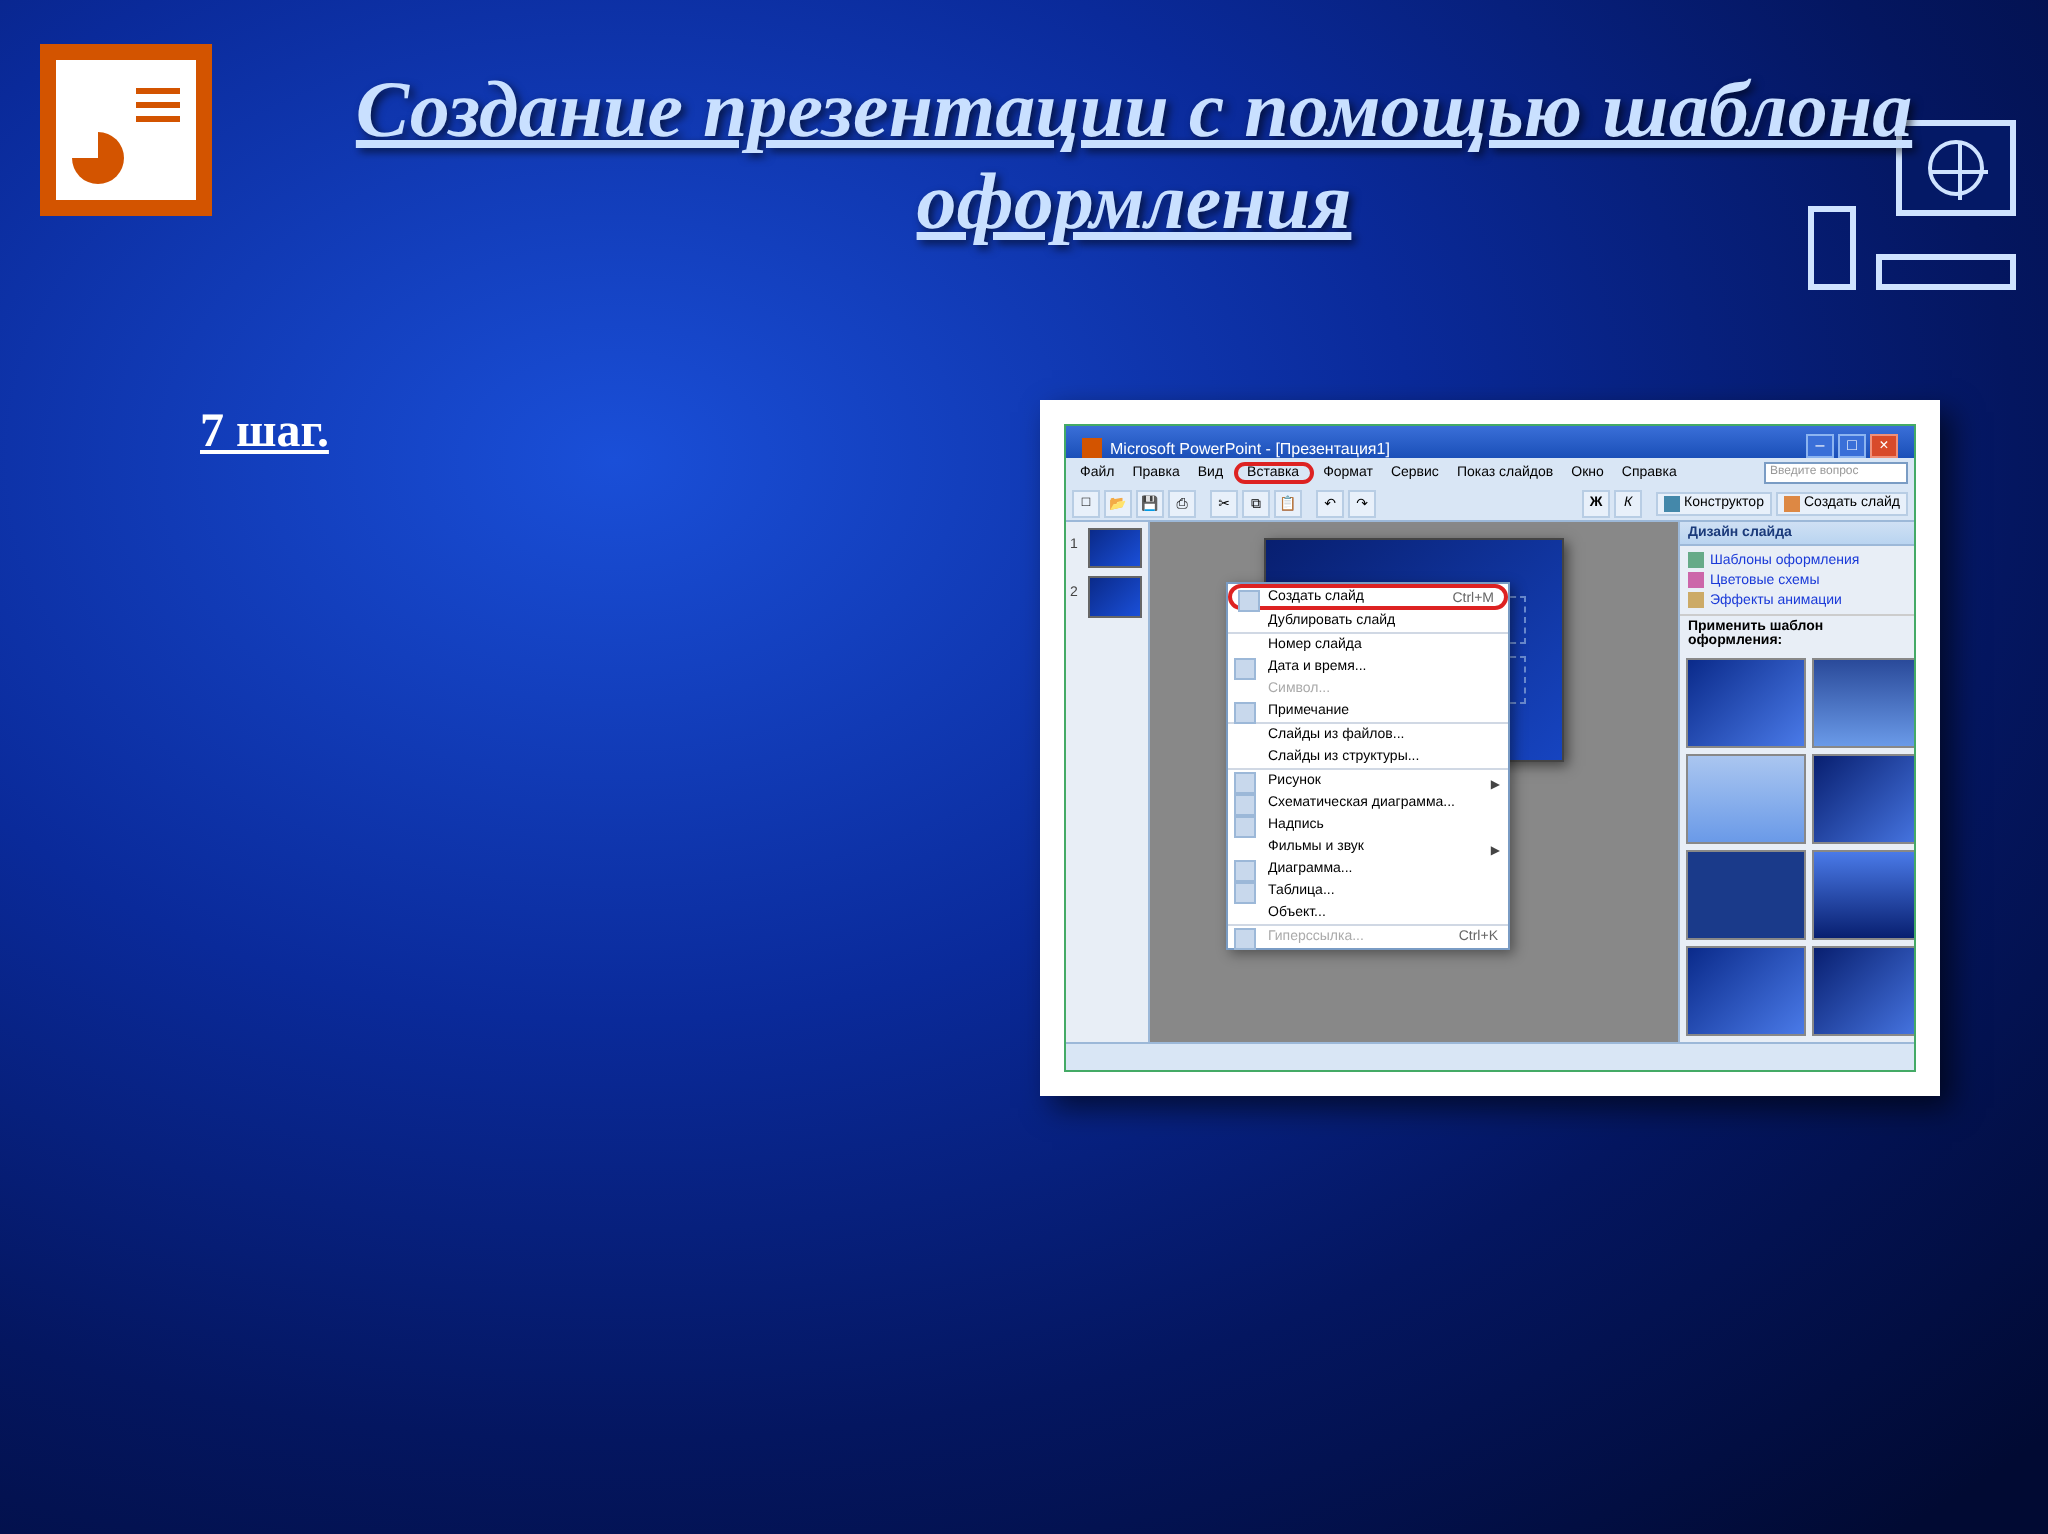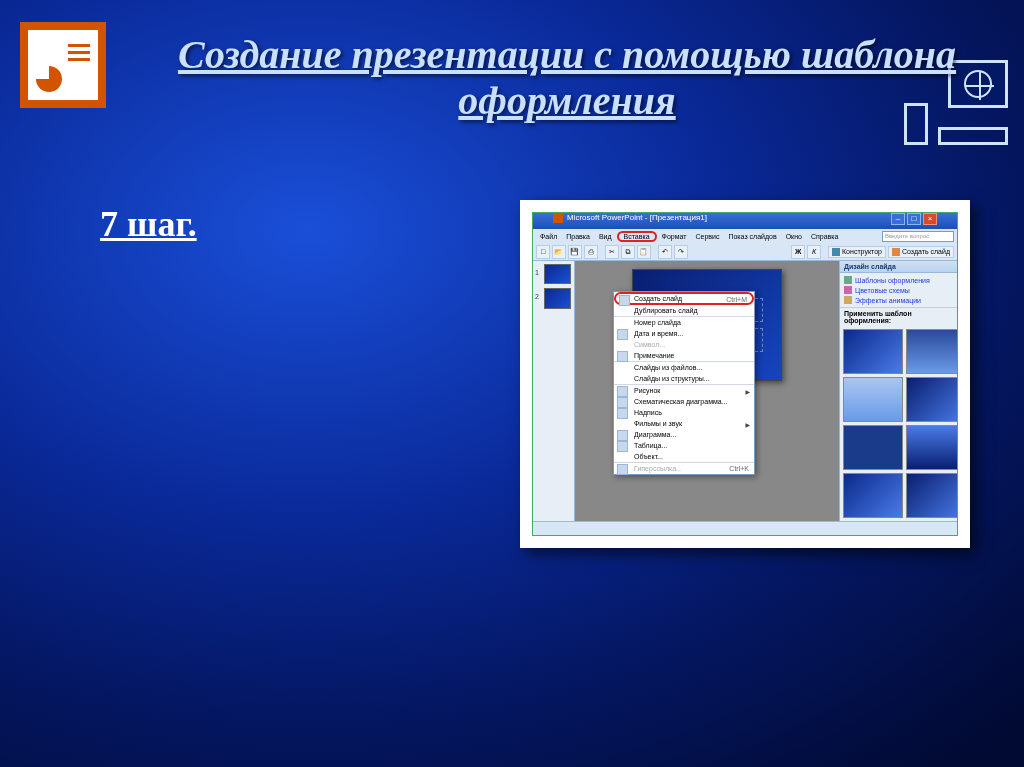--- a/index.html
+++ b/index.html
@@ -39,34 +39,34 @@
   }
   .monitor { width: 60px; height: 48px; border: 3px solid #cfe3ff; position: absolute; right: 0; top: 0; background: #041966;}
   .monitor-inner { width: 28px; height: 28px; border: 2px solid #cfe3ff; border-radius: 50%; margin: 7px auto 0; position: relative;}
   .monitor-inner::before, .monitor-inner::after { content:""; position:absolute; background:#cfe3ff;}
   .monitor-inner::before { width:2px; height:28px; left:13px; top:0;}
   .monitor-inner::after { width:28px; height:2px; top:13px; left:0;}
   .keyboard { position:absolute; bottom:0; right:0; width:70px; height:18px; border:3px solid #cfe3ff;}
   .tower { position:absolute; bottom:0; left:6px; width:24px; height:42px; border:3px solid #cfe3ff;}
   .content-left {
     position: absolute; top: 200px; left: 100px; width: 360px;
-    color: #fff; font-size: 36px; line-height: 1.35;
+    color: #fff; font-size: 24px; line-height: 1.35;
   }
   .step-heading { text-decoration: underline; font-weight: bold; margin-bottom: 14px; }
   .bullet-row { display: flex; gap: 14px; }
   .bullet-dot { width: 12px; height: 12px; border-radius: 50%; background: #d6b94a; margin-top: 12px; flex-shrink: 0; box-shadow: 0 0 4px rgba(0,0,0,.5);}
   .emph { color: #d6b94a; text-decoration: underline; font-weight: bold; }
   
   .shot-frame {
     position: absolute; top: 200px; left: 520px;
     width: 450px; height: 348px; background: #fff; padding: 12px;
     box-shadow: 6px 6px 14px rgba(0,0,0,.6);
   }
   .pp-window { width: 100%; height: 100%; background: #b9d4f0; border: 1px solid #4a6; font-family: Tahoma, sans-serif; font-size: 8px; color: #000; display: flex; flex-direction: column;}
-  .pp-titlebar { background: linear-gradient(#3a6fd8,#1a4fb8); color: #fff; height: 16px; display: flex; align-items: flex-start; padding: 0 20px; font-size: 8px;}
+  .pp-titlebar { background: linear-gradient(#3a6fd8,#1a4fb8); color: #fff; height: 16px; display: flex; align-items: flex-end; padding: 0 8px; font-size: 8px;}
   .pp-titlebar .pp-icon { width: 10px; height: 10px; background: #d35400; margin-right: 4px; }
   .pp-titlebar .win-btns { margin-left: auto; display: flex; gap: 2px;}
   .pp-titlebar .win-btns span { width: 14px; height: 12px; background: #3a6fd8; border: 1px solid #8cb4f0; display:flex; align-items:center; justify-content:center; color:#fff; font-size:8px; line-height:1;}
   .pp-titlebar .win-btns .close-b { background:#d84a2a; border-color:#f09078;}
   .pp-menubar { background: #d9e6f5; height: 14px; display: flex; align-items: center; padding: 0 3px; gap: 1px; font-size: 7px; position: relative;}
   .pp-menubar span { padding: 1px 4px; cursor: default;}
   .menu-hl { border: 2px solid #d22; border-radius: 9px; padding: 0 5px !important; background:#d9e6f5;}
   .ask-box { margin-left: auto; background:#fff; border:1px solid #7a9cc4; width:72px; height:11px; font-size:6px; color:#999; padding:0 2px; display:flex; align-items:center;}
   .pp-toolbar { background: #d9e6f5; height: 18px; display: flex; align-items:center; padding: 0 3px; gap: 2px; border-bottom: 1px solid #9cb8d8;}
   .tb-btn { width: 14px; height: 14px; background: #e8f0fa; border: 1px solid #b8cde4; font-size:7px; display:flex; align-items:center; justify-content:center;}

